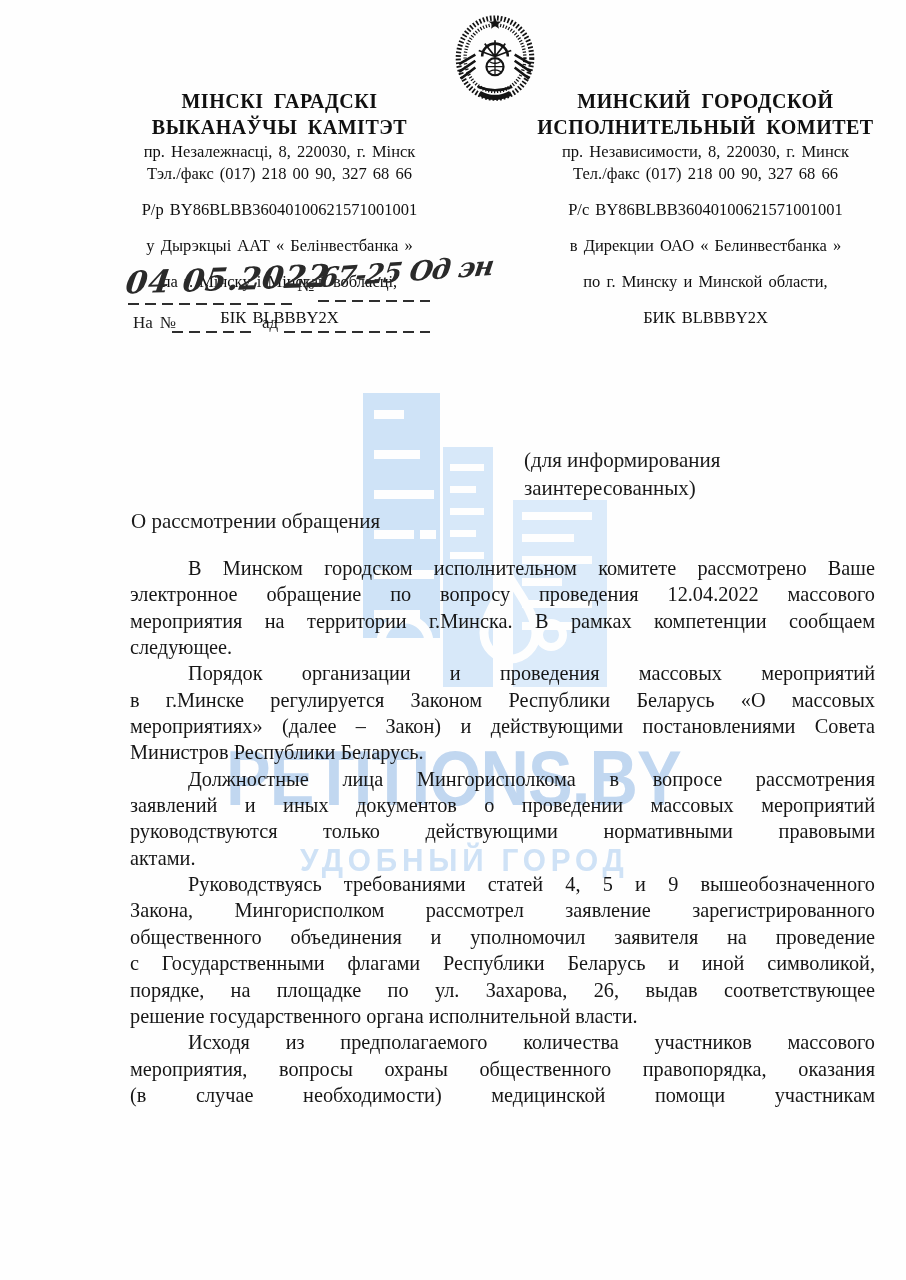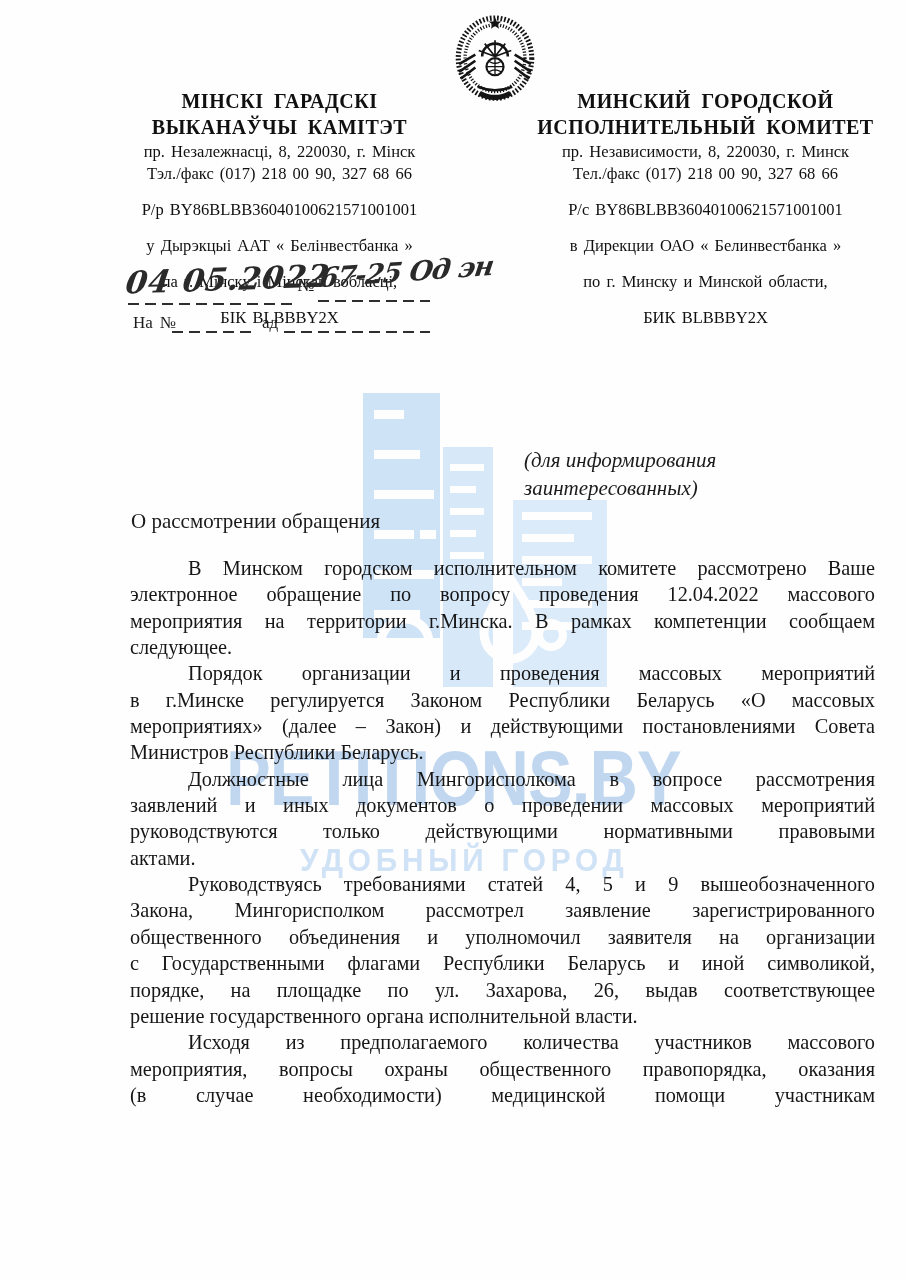--- a/index.html
+++ b/index.html
@@ -41,21 +41,21 @@
     font-family:"DejaVu Serif", serif; font-style:italic; font-weight:700;
     color:#2a2a2a; white-space:nowrap; z-index:3;
   }
   .hand-date{left:126px; top:261px; font-size:31px; letter-spacing:1px; transform:rotate(-2deg) skewX(-10deg);}
   .hand-num{left:320px; top:256px; font-size:27px; letter-spacing:-1px; transform:rotate(-4deg) skewX(-12deg);}
   .dash{height:2px; background:repeating-linear-gradient(90deg,#2e2e2e 0 11px, transparent 11px 17px);}
   .num-sign{left:297px; top:275px; font-size:18px;}
   .reply-label{left:133px; top:313px; font-size:17px; word-spacing:3px;}
   .reply-ad{left:262px; top:313px; font-size:17px;}
   
-  .note{left:524px; top:447px; font-size:21px; line-height:27.5px; white-space:nowrap;font-style:italic;}
+  .note{left:524px; top:447px; font-size:21px; line-height:27.5px; white-space:nowrap;}
   .subject{left:131px; top:509px; font-size:21px; white-space:nowrap;}
   .body-text{left:130px; top:555px; width:745px; font-size:20.3px; line-height:26.35px; color:#161616;}
   .bline{text-align:justify; text-align-last:justify; text-justify:inter-word; white-space:normal;}
   .bline.first{text-indent:58px;}
   .bline.last{text-align-last:left;}
 </style>
 </head>
 <body>
 
 <div class="page">
@@ -162,21 +162,21 @@
         <div class="bline first">Порядок организации и проведения массовых мероприятий</div>
         <div class="bline">в г.Минске регулируется Законом Республики Беларусь «О массовых</div>
         <div class="bline">мероприятиях» (далее – Закон) и действующими постановлениями Совета</div>
         <div class="bline last">Министров Республики Беларусь.</div>
         <div class="bline first">Должностные лица Мингорисполкома в вопросе рассмотрения</div>
         <div class="bline">заявлений и иных документов о проведении массовых мероприятий</div>
         <div class="bline">руководствуются только действующими нормативными правовыми</div>
         <div class="bline last">актами.</div>
         <div class="bline first">Руководствуясь требованиями статей 4, 5 и 9 вышеобозначенного</div>
         <div class="bline">Закона, Мингорисполком рассмотрел заявление зарегистрированного</div>
-        <div class="bline">общественного объединения и уполномочил заявителя на организации</div>
+        <div class="bline">общественного объединения и уполномочил заявителя на проведение</div>
         <div class="bline">с Государственными флагами Республики Беларусь и иной символикой,</div>
         <div class="bline">порядке, на площадке по ул. Захарова, 26, выдав соответствующее</div>
         <div class="bline last">решение государственного органа исполнительной власти.</div>
         <div class="bline first">Исходя из предполагаемого количества участников массового</div>
         <div class="bline">мероприятия, вопросы охраны общественного правопорядка, оказания</div>
         <div class="bline">(в случае необходимости) медицинской помощи участникам</div>
       </div>
   </main>
 
 </div>

